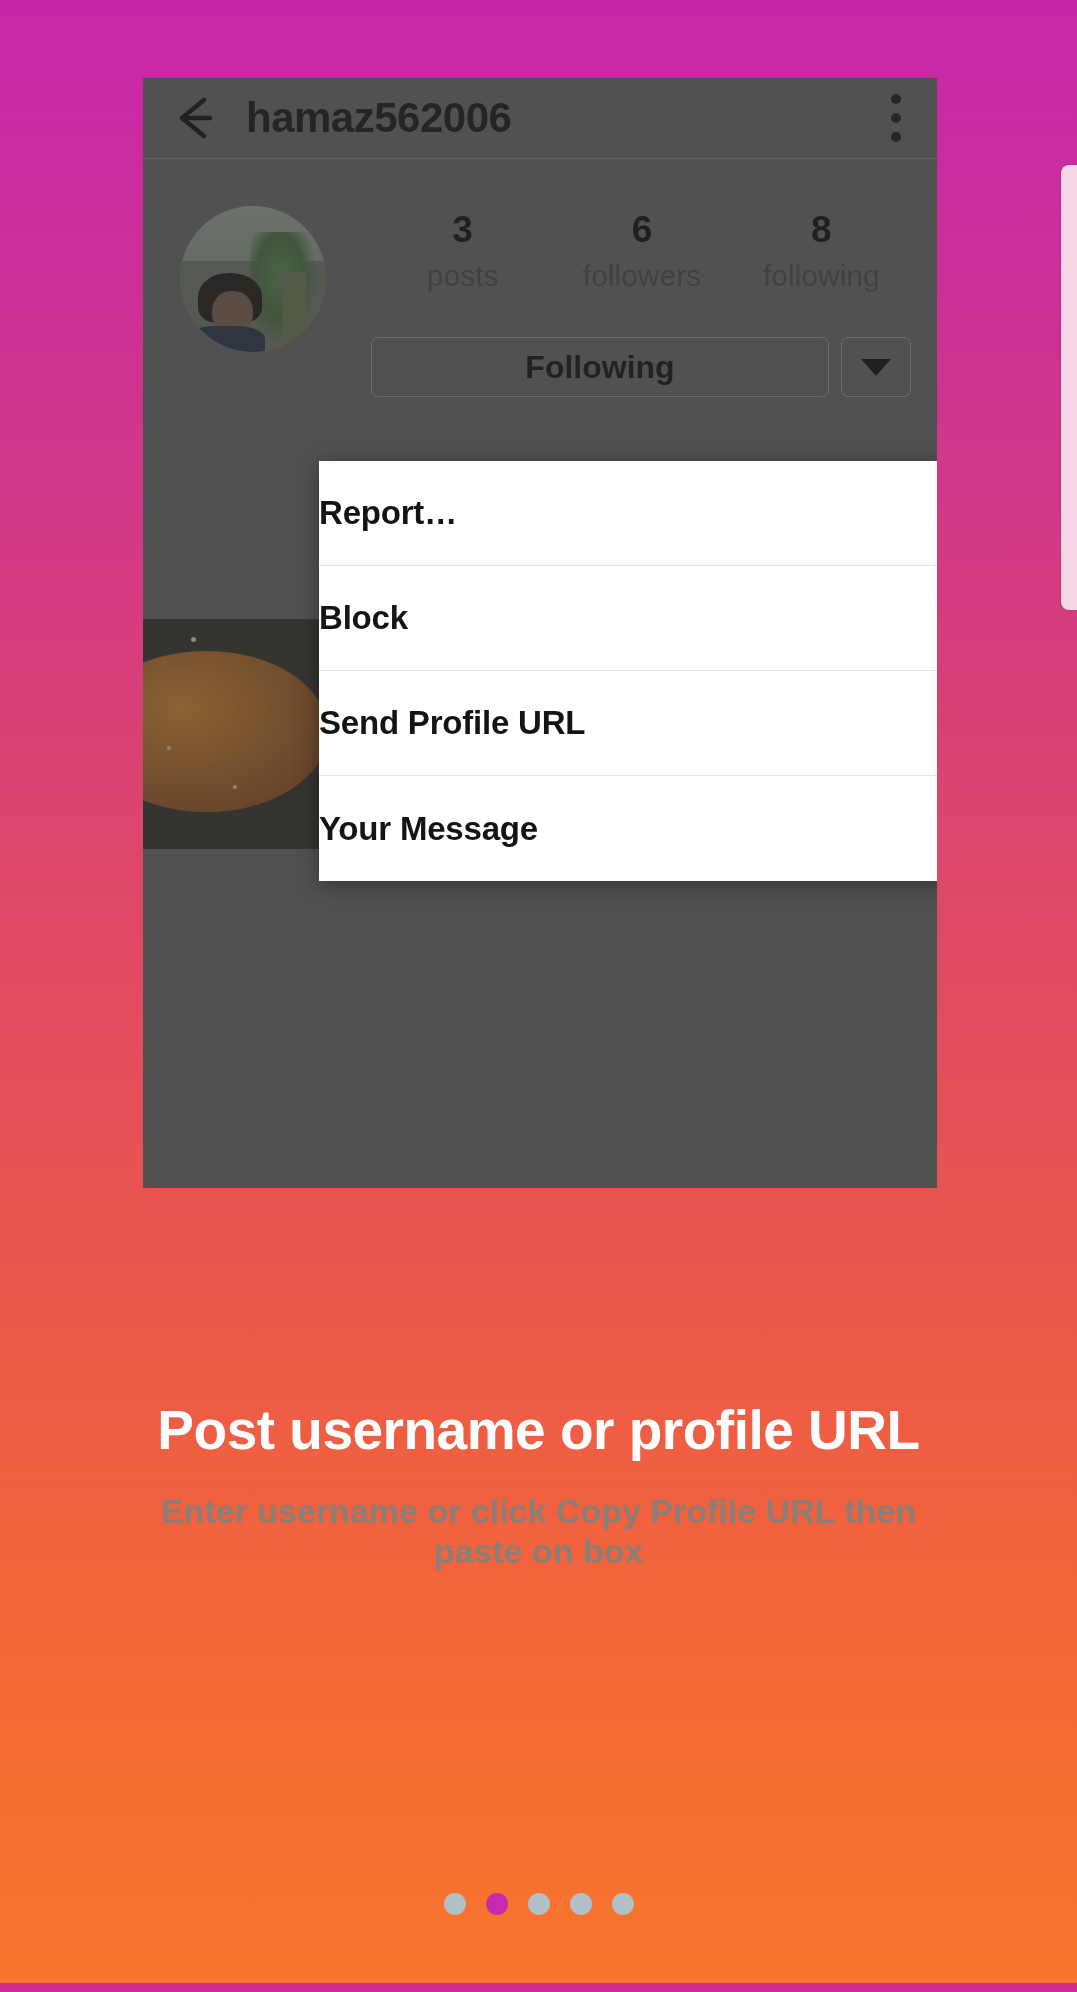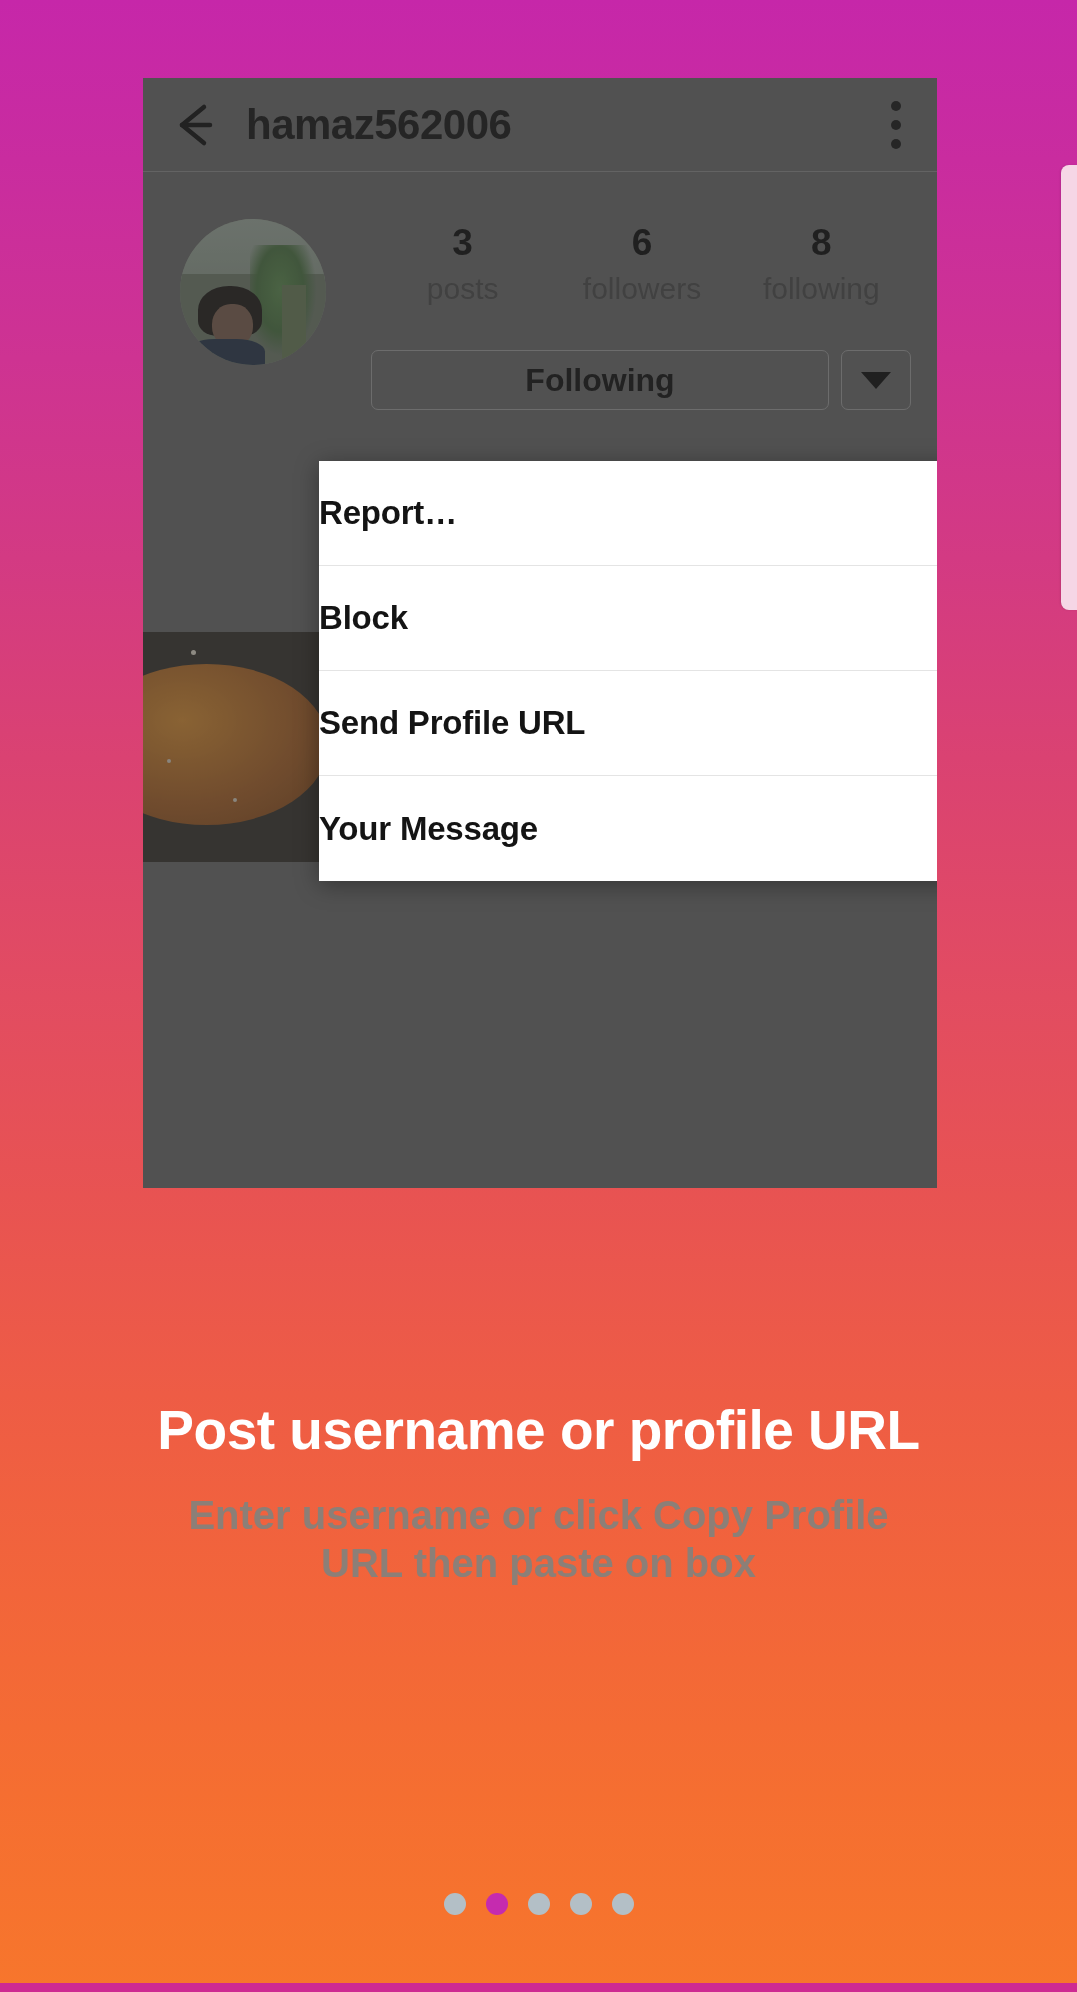--- a/index.html
+++ b/index.html
@@ -39,21 +39,21 @@
 
   
   .phone-shot{
     position:absolute; left:143px; top:78px; width:794px; height:1110px;
     background:#6B6B6B;
     overflow:hidden;
   }
 
   
   .appbar{
-    position:relative; height:94px; width:100%;
+    position:relative; height:81px; width:100%;
     border-bottom:1px solid #8a8a8a;
     display:flex; align-items:center;
   }
   .back-icon{
     margin-left:27px; width:52px; height:52px;
     display:flex; align-items:center; justify-content:center;
   }
   .back-icon svg{ display:block; }
   .profile-title{
     margin-left:24px;
@@ -165,21 +165,21 @@
   .promo{
     position:absolute; left:0; right:0; top:1400px;
     text-align:center;
   }
   .promo-title{
     font-size:55px; font-weight:700; color:#FFFFFF;
     line-height:1.1; letter-spacing:-0.5px;
   }
   .promo-sub{
     margin-top:30px;
-    font-size:40px; font-weight:700; color:#8C7F77;
+    font-size:34px; font-weight:700; color:#8C7F77;
     line-height:1.2;
     padding:0 150px;
   }
 
   
   .dots{
     position:absolute; left:0; right:0; top:1893px;
     display:flex; justify-content:center; gap:20px;
   }
   .dot{

